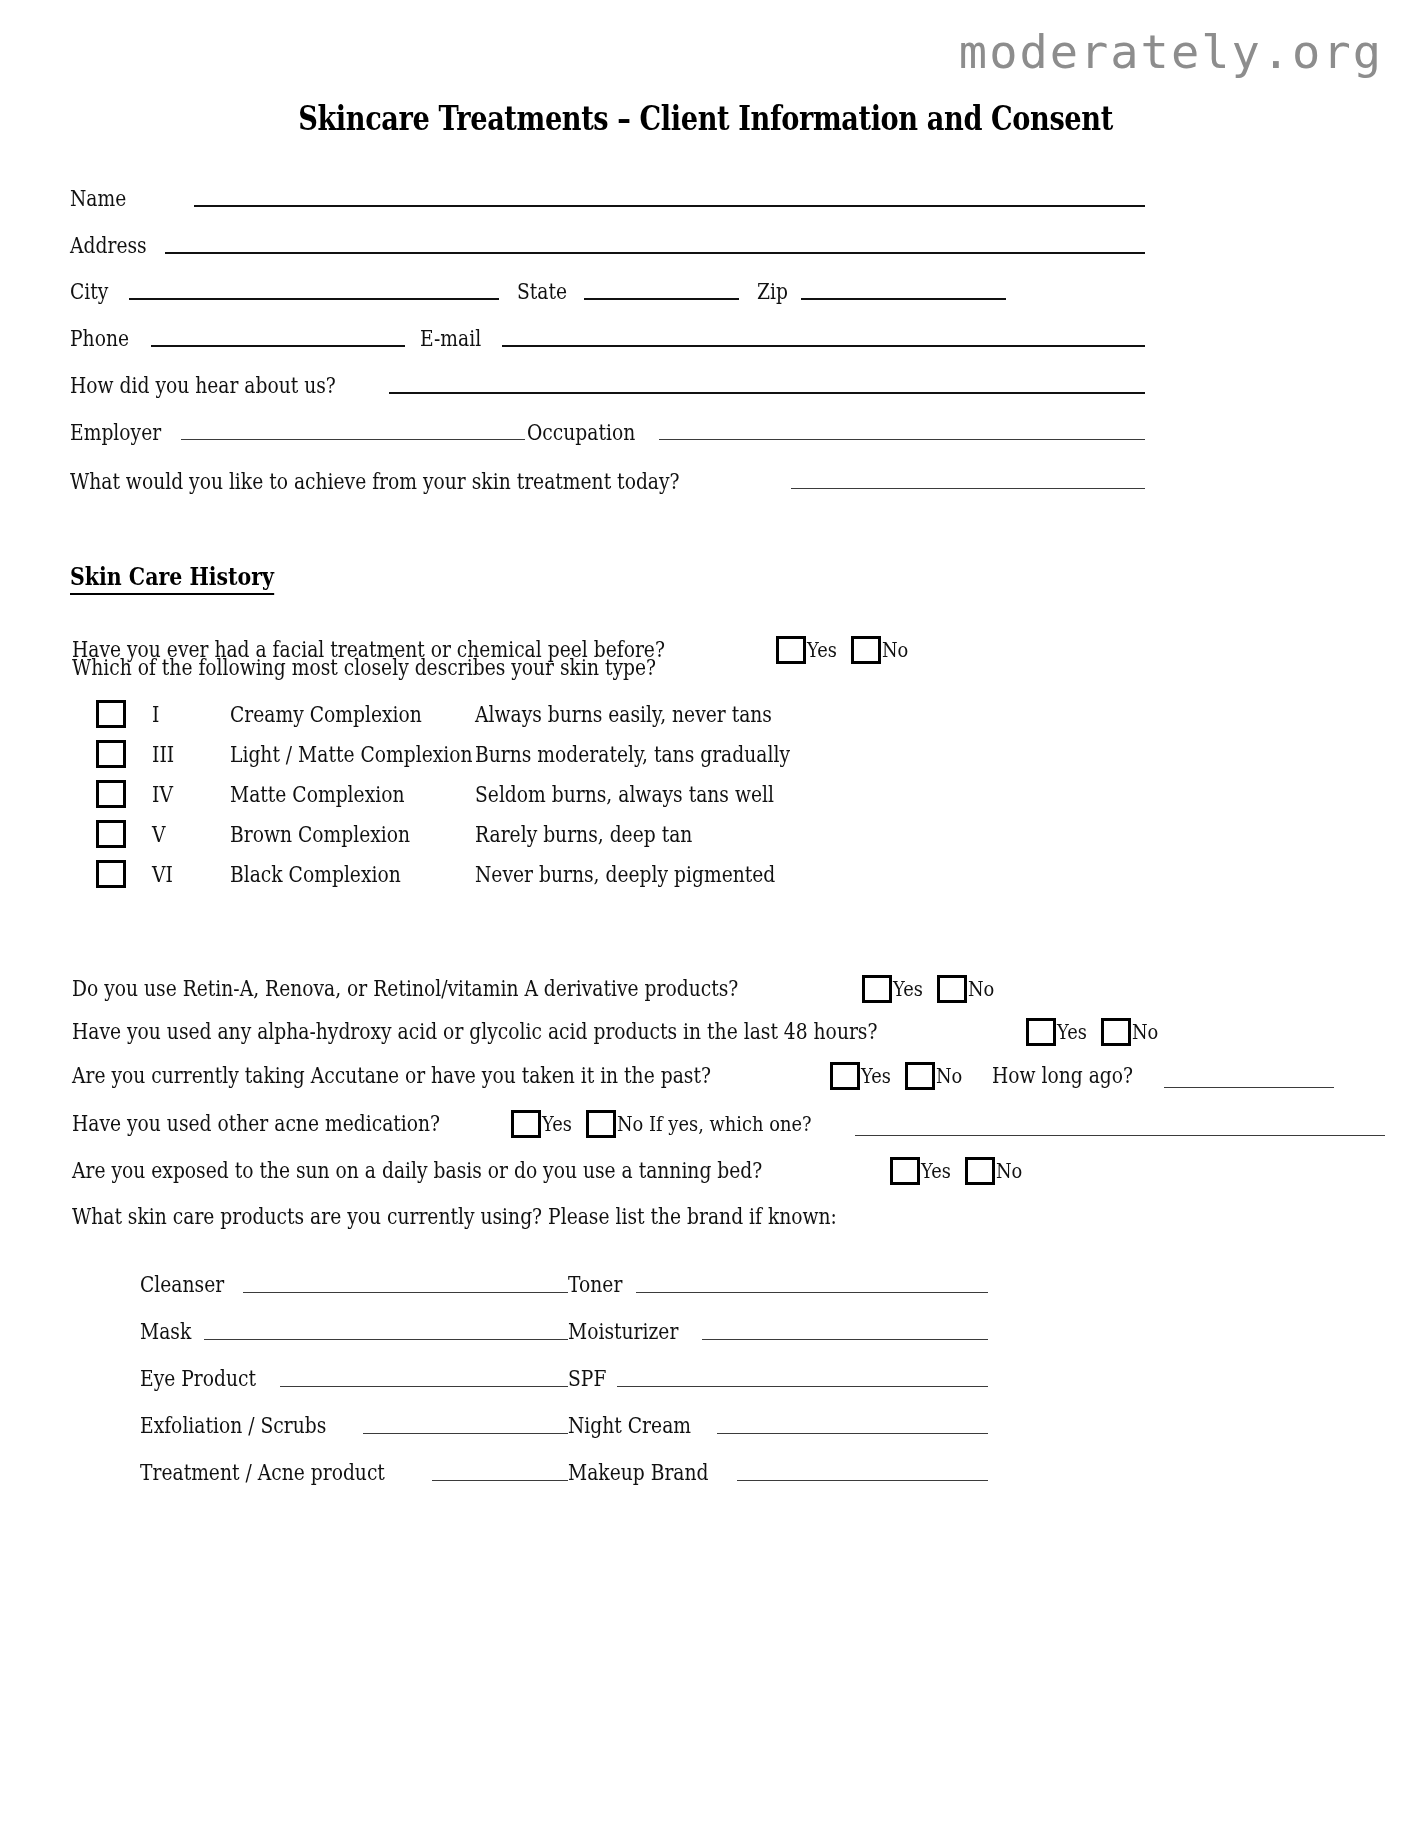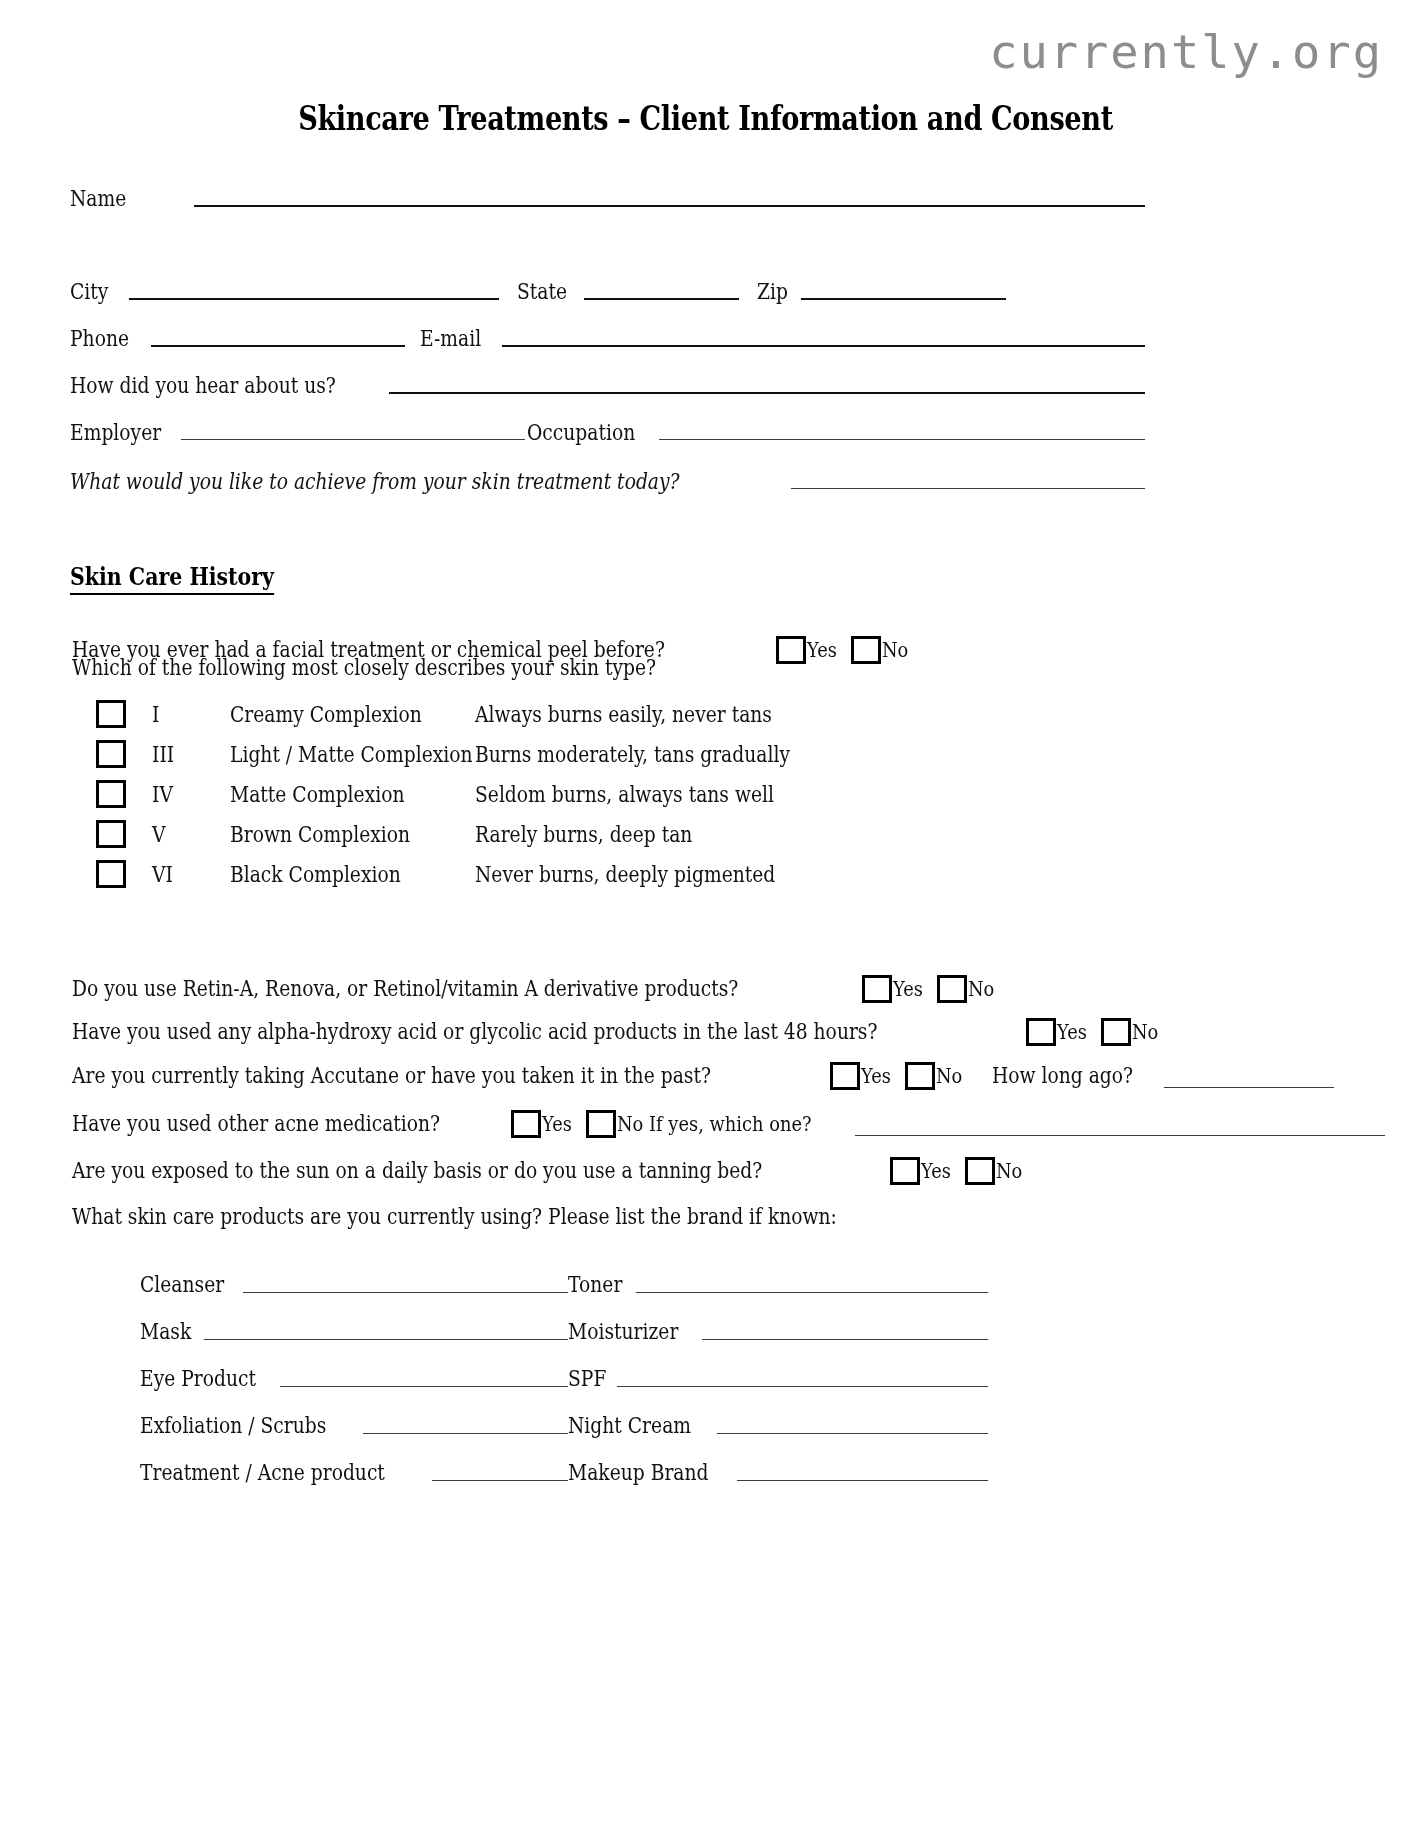--- a/index.html
+++ b/index.html
@@ -213,29 +213,33 @@
     border-bottom: 1px solid #3b3b3b;
     margin-bottom: 4px;
     margin-left: 4px;
   }
 </style>
 </head>
 <body>
 
 <div class="page">
 
-  <div class="watermark">currently.org</div>
+  <div class="watermark">moderately.org</div>
 
   <div class="doc-title">Skincare Treatments – Client Information and Consent</div>
 
   <div class="row" style="left:70px; top:188px; width:1075px;gap:48px;">
     <span class="lbl">Name</span>
     <span class="rule" style="width:1000px; margin-left:10px;"></span>
   </div>
 
+  <div class="row" style="left:70px; top:235px; width:1075px;">
+    <span class="lbl">Address</span>
+    <span class="rule" style="width:994px; margin-left:5px;"></span>
+  </div>
 
   <div class="row" style="left:70px; top:281px; width:1075px;">
     <span class="lbl">City</span>
     <span class="rule" style="width:370px; margin-left:14px;"></span>
     <span class="gap" style="width:18px;"></span>
     <span class="lbl">State</span>
     <span class="rule" style="width:155px; margin-left:8px;"></span>
     <span class="gap" style="width:18px;"></span>
     <span class="lbl">Zip</span>
     <span class="rule" style="width:205px; margin-left:8px;"></span>
@@ -254,21 +258,21 @@
     <span class="rule" style="width:860px; margin-left:6px;"></span>
   </div>
 
   <div class="row" style="left:70px; top:422px; width:1075px;">
     <span class="lbl">Employer</span>
     <span class="rule-thin" style="width:375px; margin-left:4px;"></span>
     <span class="lbl" style="margin-left:2px;">Occupation</span>
     <span class="rule-thin" style="width:530px; margin-left:4px;"></span>
   </div>
 
-  <div class="row" style="left:70px; top:471px; width:1075px;font-style:italic;">
+  <div class="row" style="left:70px; top:471px; width:1075px;">
     <span class="lbl">What would you like to achieve from your skin treatment today?</span>
     <span class="rule-thin" style="width:600px; margin-left:4px;"></span>
   </div>
 
   <div class="section-head" style="left:70px; top:562px;">Skin Care History</div>
 
   <div class="qrow" style="left:72px; top:636px;">
     <span class="lbl">Have you ever had a facial treatment or chemical peel before?</span>
     <span class="cbox" style="margin-left:6px;"></span>
     <span class="yn">Yes</span>

